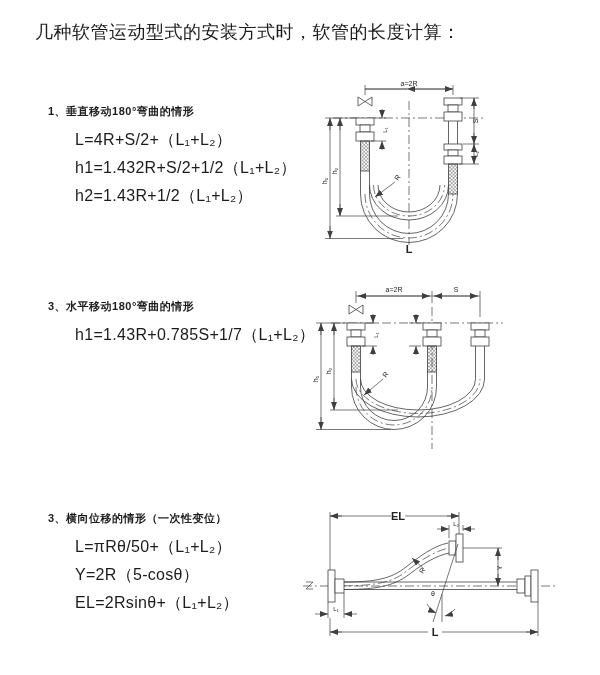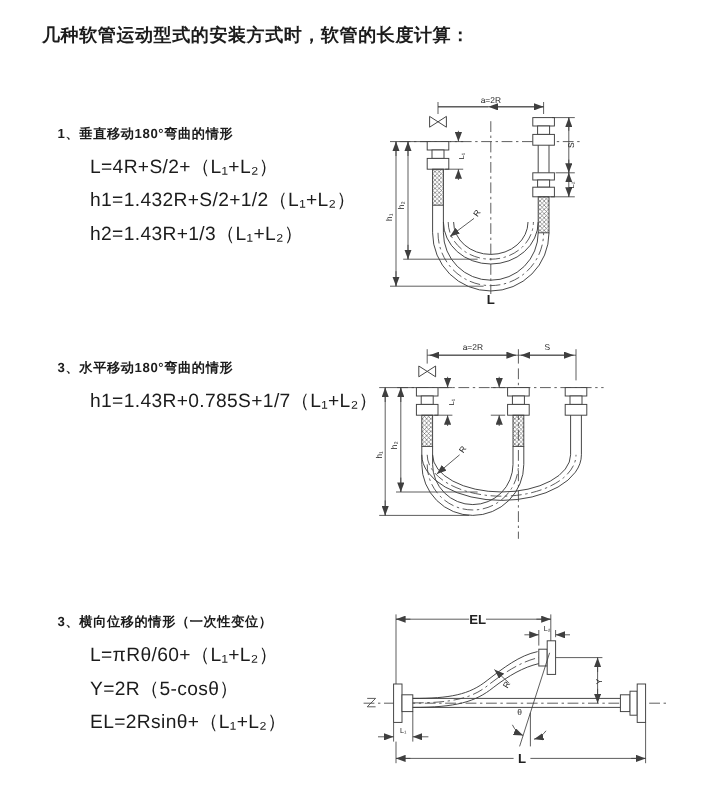--- a/index.html
+++ b/index.html
@@ -1,49 +1,49 @@
 <!DOCTYPE html>
 <html><head>
 <meta charset="utf-8">
 <style>
   html,body{margin:0;padding:0;background:#fff;}
   .page{position:relative;width:600px;height:675px;background:#ffffff;overflow:hidden;
         font-family:"Liberation Sans","DejaVu Sans",sans-serif;color:#1c1c1c;}
-  .title{position:absolute;left:35px;top:20px;font-size:15px;font-weight:700;letter-spacing:.5px;}
+  .title{position:absolute;left:35px;top:20px;font-size:18px;font-weight:400;letter-spacing:.5px;}
   .sec{position:absolute;left:48px;}
   .sec-heading{font-size:11px;font-weight:700;letter-spacing:.5px;margin-bottom:7px;}
   .formula{font-size:16px;line-height:28px;padding-left:27px;letter-spacing:.3px;font-weight:500;}
   svg{position:absolute;}
   svg text{font-family:"Liberation Sans","DejaVu Sans",sans-serif;fill:#222;}
   .dimtext{font-size:7px;}
   .bigtext{font-size:11px;font-weight:700;}
   .tinytext{font-size:6px;}
 </style>
 </head>
 <body>
 
 <div class="page">
 
   <div class="title">几种软管运动型式的安装方式时，软管的长度计算：</div>
 
   <div class="sec" style="top:104px;">
     <div class="sec-heading">1、垂直移动180°弯曲的情形</div>
     <div class="formula">L=4R+S/2+（L₁+L₂）</div>
     <div class="formula">h1=1.432R+S/2+1/2（L₁+L₂）</div>
-    <div class="formula">h2=1.43R+1/3（L₁+L₂）</div>
+    <div class="formula">h2=1.43R+1/2（L₁+L₂）</div>
   </div>
 
   <div class="sec" style="top:299px;">
     <div class="sec-heading">3、水平移动180°弯曲的情形</div>
     <div class="formula">h1=1.43R+0.785S+1/7（L₁+L₂）</div>
   </div>
 
   <div class="sec" style="top:511px;">
     <div class="sec-heading">3、横向位移的情形（一次性变位）</div>
-    <div class="formula">L=πRθ/60+（L₁+L₂）</div>
+    <div class="formula">L=πRθ/50+（L₁+L₂）</div>
     <div class="formula">Y=2R（5-cosθ）</div>
     <div class="formula">EL=2Rsinθ+（L₁+L₂）</div>
   </div>
 
   <svg style="left:303px;top:73px;" width="290" height="185" viewBox="0 0 290 185">
     <defs>
       <pattern id="ht1" patternUnits="userSpaceOnUse" width="3.5" height="3.5">
         <path d="M0,3.5 L3.5,0 M0,0 L3.5,3.5" stroke="#5a5a5a" stroke-width="0.5"></path>
       </pattern>
       <marker id="ar1" markerWidth="9" markerHeight="6" refX="8" refY="3" orient="auto" markerUnits="userSpaceOnUse">

